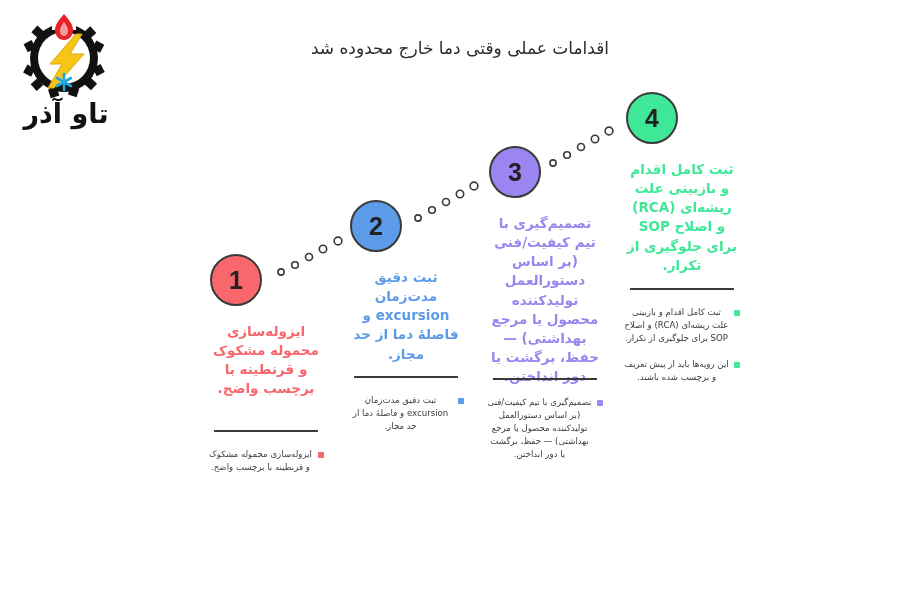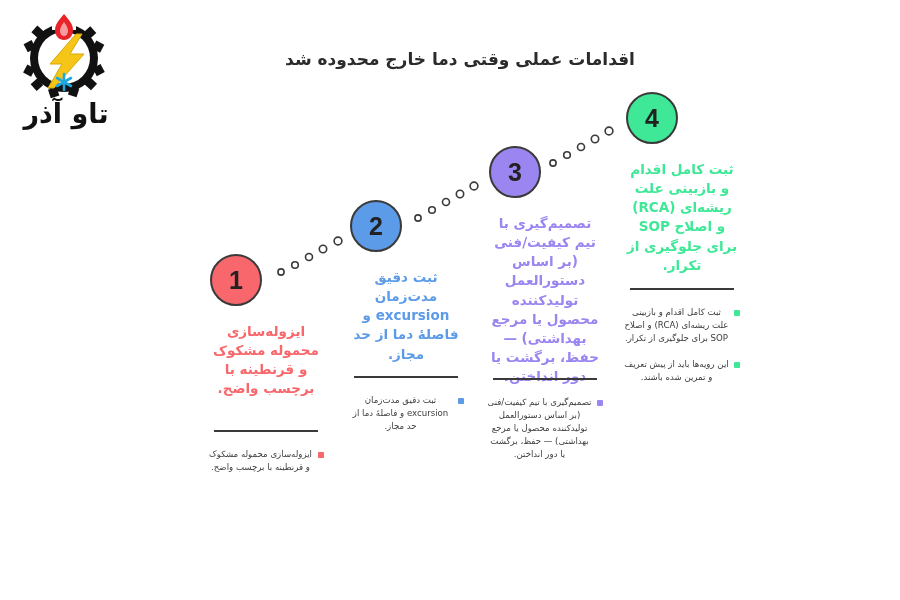--- a/index.html
+++ b/index.html
@@ -41,25 +41,25 @@
     font-weight: 700;
     color: #111111;
     letter-spacing: 0px;
     direction: rtl;
   }
 
   
   #page-title {
     position: absolute;
     left: 200px;
-    top: 49px;
+    top: 38px;
     width: 520px;
     text-align: center;
     font-size: 17px;
-    font-weight: 700;
+    font-weight: 400;
     color: #2b2b2b;
     direction: rtl;
   }
 
   
   #trail {
     position: absolute;
     left: 0;
     top: 0;
     width: 900px;
@@ -246,16 +246,16 @@
   <div class="step-circle" style="background: rgb(62, 232, 151);">4</div>
   <div class="step-heading" style="top: 68px; left: 0px; color: rgb(62, 232, 151);">ثبت کامل اقدام و بازبینی علت ریشه‌ای (RCA) و اصلاح SOP برای جلوگیری از تکرار.</div>
   <div class="step-rule" style="top:196px; left:4px;"></div>
   <div class="step-bullets" style="top:214px; left:-2px;">
     <div class="bullet-row">
       <span class="bullet-dot" style="background: rgb(62, 232, 151);"></span>
       <span class="bullet-text">ثبت کامل اقدام و بازبینی علت ریشه‌ای (RCA) و اصلاح SOP برای جلوگیری از تکرار.</span>
     </div>
     <div class="bullet-row">
       <span class="bullet-dot" style="background: rgb(62, 232, 151);"></span>
-      <span class="bullet-text">این رویه‌ها باید از پیش تعریف و تمرین شده باشند.</span>
+      <span class="bullet-text">این رویه‌ها باید از پیش تعریف و برچسب شده باشند.</span>
     </div>
   </div>
 </div>
 
 </body></html>

